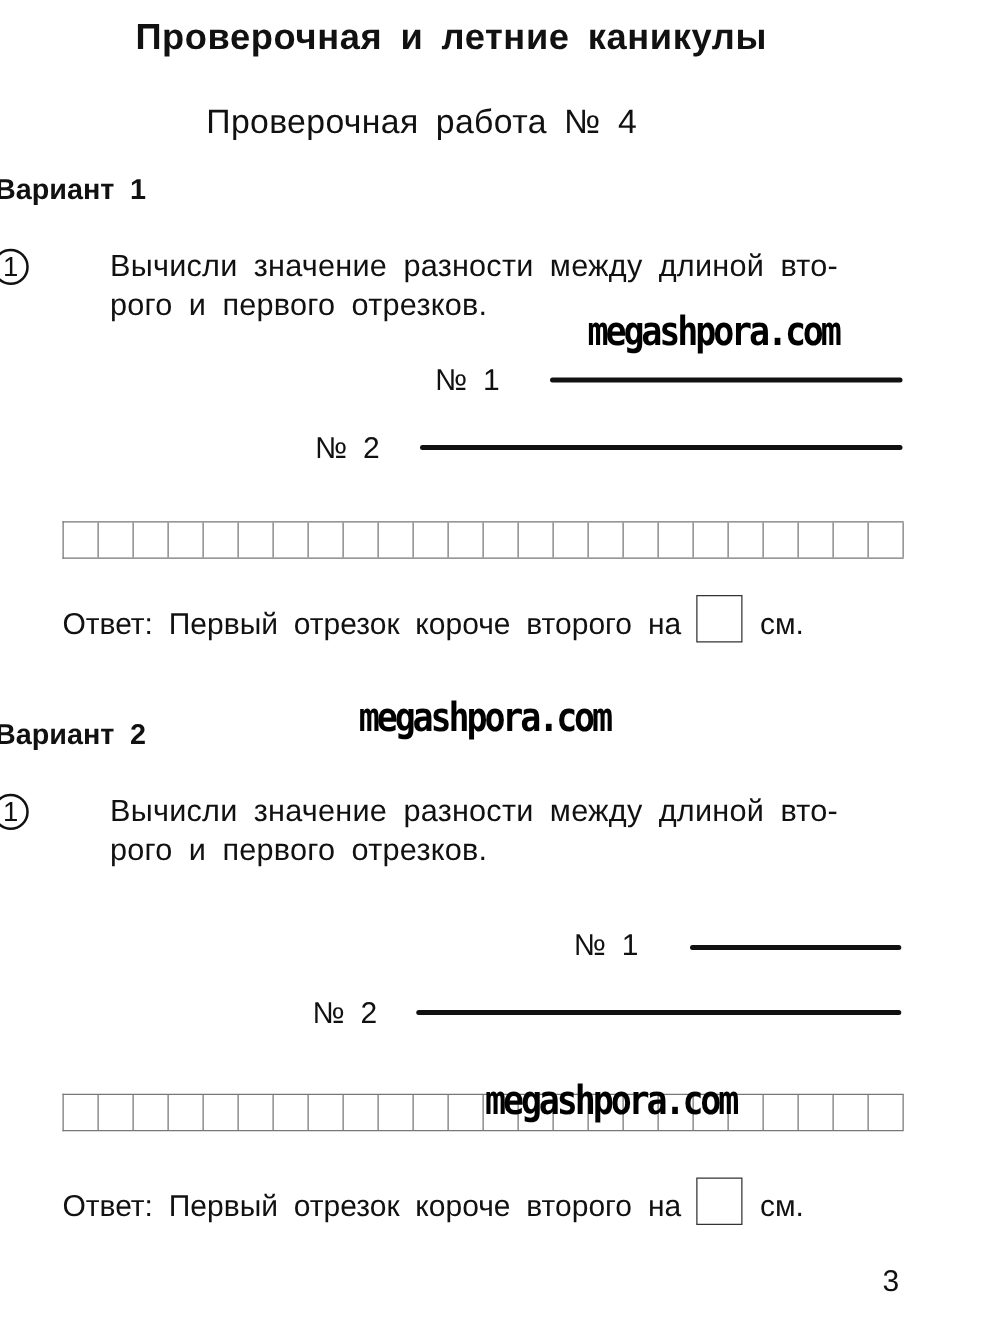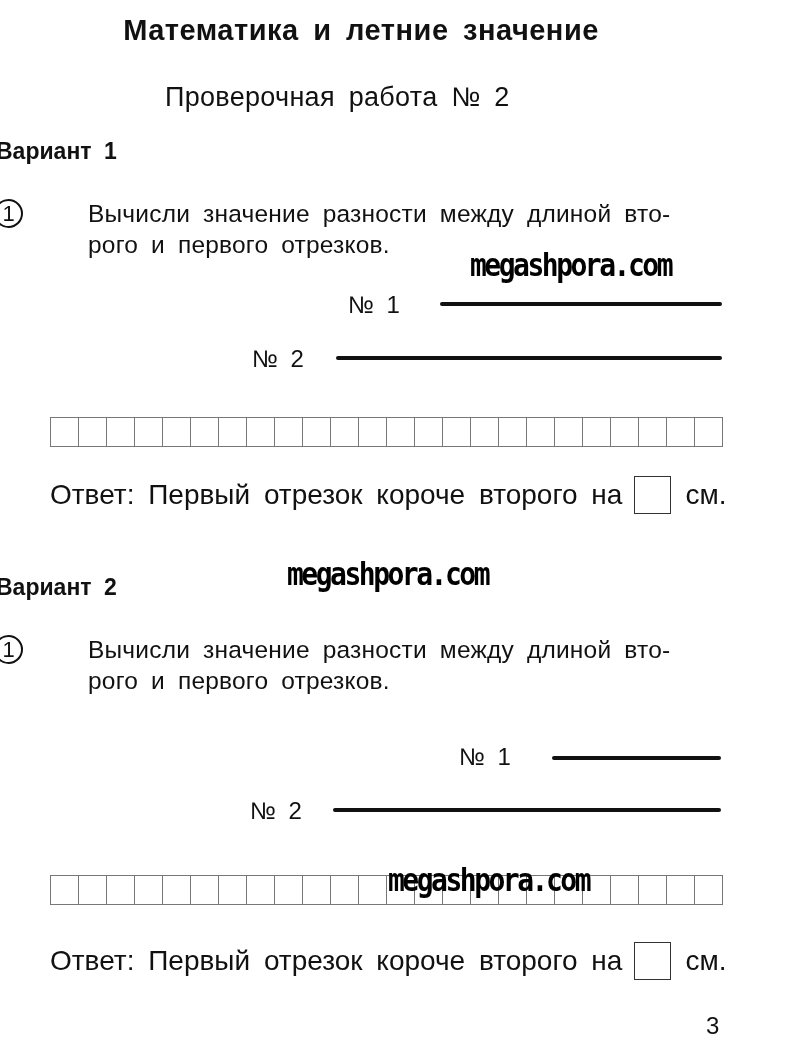--- a/index.html
+++ b/index.html
@@ -9,30 +9,30 @@
   .title { left: 0; width: 722px; text-align: center; top: 14px; font-size: 29px; font-weight: bold; letter-spacing: 0.5px; word-spacing: 6px; }
   .subtitle { left: 165px; top: 82px; font-size: 27px; word-spacing: 6px; letter-spacing: 0.3px; }
   .variant { left: -4px; font-size: 23px; font-weight: bold; word-spacing: 6px; }
   .num-circle { width: 29px; height: 29px; border: 2px solid #111; border-radius: 50%;
                 box-sizing: border-box; text-align: center; font-size: 22px; line-height: 26px; left: -6px; background: #fff; }
   .task { left: 52px; font-size: 24.5px; line-height: 31px; word-spacing: 6px; letter-spacing: 0.2px; margin-left: 36px; }
   .seg-label { font-size: 24px; word-spacing: 6px; }
   .seg { height: 4px; background: #111; border-radius: 2px; }
   .grid { left: 50px; height: 28px; display: flex; border-top: 1px solid #777; border-bottom: 1px solid #777; border-left: 1px solid #777; }
   .cell { width: 27px; height: 28px; border-right: 1px solid #777; }
-  .answer { left: 50px; font-size: 28px; word-spacing: 6px; display: flex; align-items: center; }
+  .answer { left: 50px; font-size: 24px; word-spacing: 6px; display: flex; align-items: flex-end; }
   .answer-box { display: inline-block; width: 37px; height: 38px; border: 1.5px solid #333; box-sizing: border-box; margin: 0 14px 0 12px; }
   .watermark { font-family: "DejaVu Sans Mono", monospace; font-weight: bold; font-size: 28px; letter-spacing: -2.5px; transform: scaleY(1.15); transform-origin: left top; color: #000; }
   .page-num { left: 706px; top: 1012px; font-size: 24px; }
 </style>
 </head>
 <body>
 
-<div class="abs title">Математика и летние значение</div>
-<div class="abs subtitle">Проверочная работа № 2</div>
+<div class="abs title">Проверочная и летние каникулы</div>
+<div class="abs subtitle">Проверочная работа № 4</div>
 
 <div class="abs variant" style="top:138px;">Вариант 1</div>
 
 <div class="abs num-circle" style="top:199px;">1</div>
 <div class="abs task" style="top:198px;">
   <div>Вычисли значение разности между длиной вто-</div>
   <div>рого и первого отрезков.</div>
 </div>
 
 <div class="abs watermark" style="left:470px; top:246px;">megashpora.com</div>

